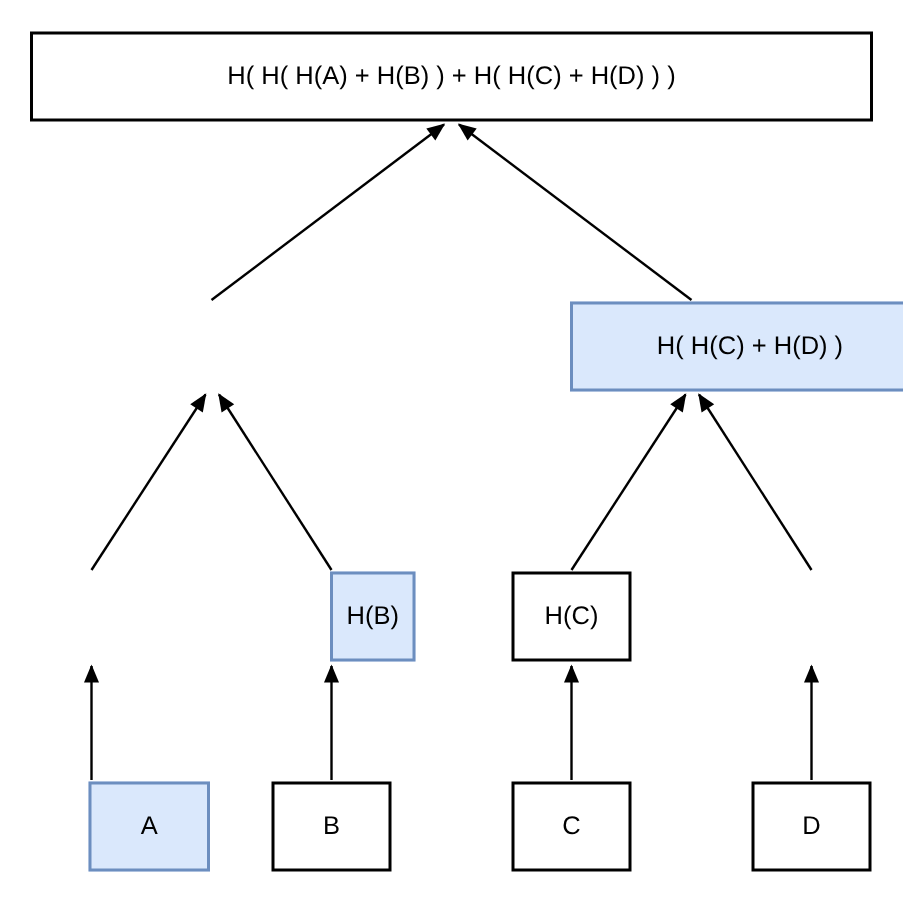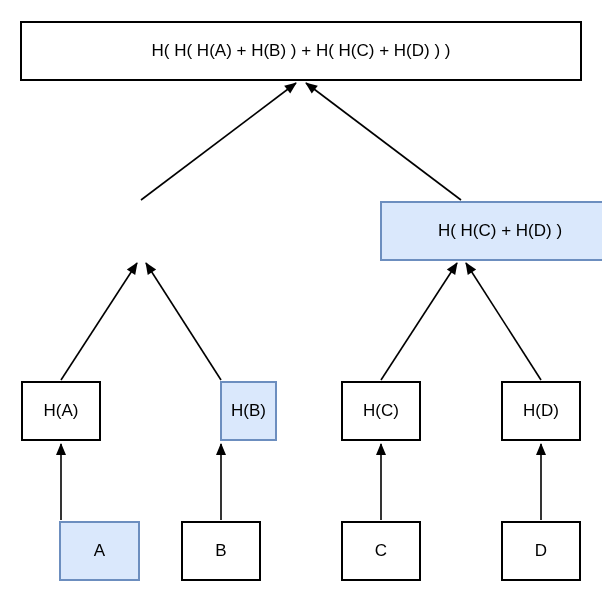--- a/index.html
+++ b/index.html
@@ -84,35 +84,29 @@
 
   <div class="node node-root">
     <span>H( H( H(A) + H(B) ) + H( H(C) + H(D) ) )</span>
   </div>
 
 
   <div class="node node-right-parent highlight">
     <span>H( H(C) + H(D) )</span>
   </div>
 
-  <div class="node node-hash-a">
-    <span>H(A)</span>
-  </div>
 
   <div class="node node-hash-b highlight">
     <span>H(B)</span>
   </div>
 
   <div class="node node-hash-c">
     <span>H(C)</span>
   </div>
 
-  <div class="node node-hash-d">
-    <span>H(D)</span>
-  </div>
 
   <div class="node node-leaf-a highlight">
     <span>A</span>
   </div>
 
   <div class="node node-leaf-b">
     <span>B</span>
   </div>
 
   <div class="node node-leaf-c">

